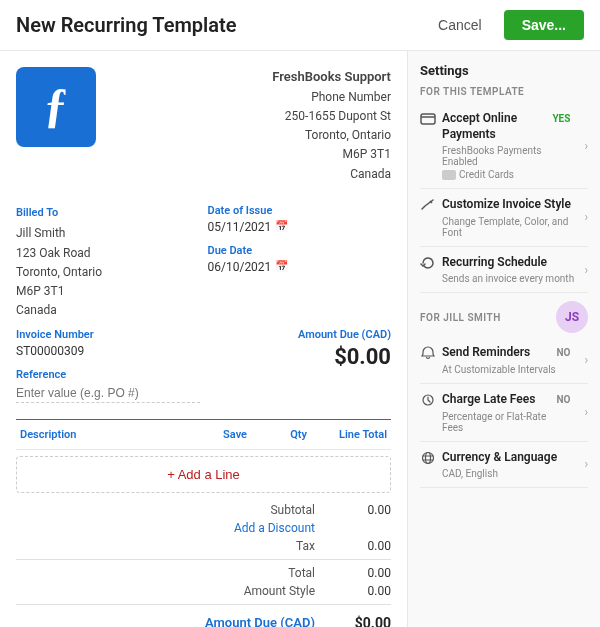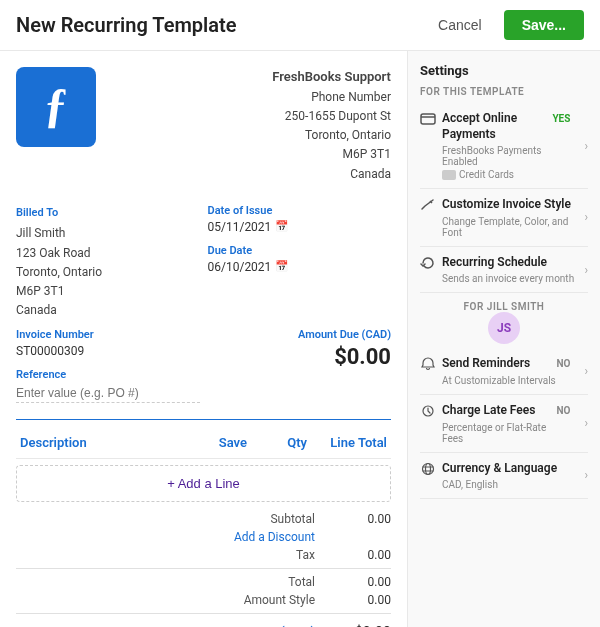--- a/index.html
+++ b/index.html
@@ -160,33 +160,32 @@
       margin-top: 16px;
       border-top: 1px solid #1a6fd4;
     }
     .line-items-header {
       display: grid;
       grid-template-columns: 1fr 80px 60px 80px;
       padding: 8px 4px;
       border-bottom: 1px solid #e8e8e8;
     }
     .col-header {
-      font-size: 13px;
+      font-size: 11px;
       color: #1a6fd4;
       font-weight: 600;
-      margin-top: 7px;
     }
     .col-header.right { text-align: right; }
     .add-line-btn {
       display: flex;
       align-items: center;
       justify-content: center;
       gap: 6px;
       padding: 10px;
-      color: #4c1d95;
+      color: #b91c1c;
       font-size: 13px;
       cursor: pointer;
       border: 1px dashed #ccc;
       border-radius: 4px;
       margin: 6px 0;
       background: none;
       width: 100%;
     }
     
     .totals-section {
@@ -336,21 +335,20 @@
       margin-bottom: 6px;
       float: right;
       margin-top: -4px;
     }
     .for-label-row {
       display: flex;
       align-items: center;
       justify-content: space-between;
       margin-bottom: 4px;
       margin-top: 8px;
-      flex-direction: column;
     }
     .credit-cards-badge {
       font-size: 10px;
       color: #888;
       display: flex;
       align-items: center;
       gap: 3px;
       margin-top: 2px;
     }
     .card-icon {

